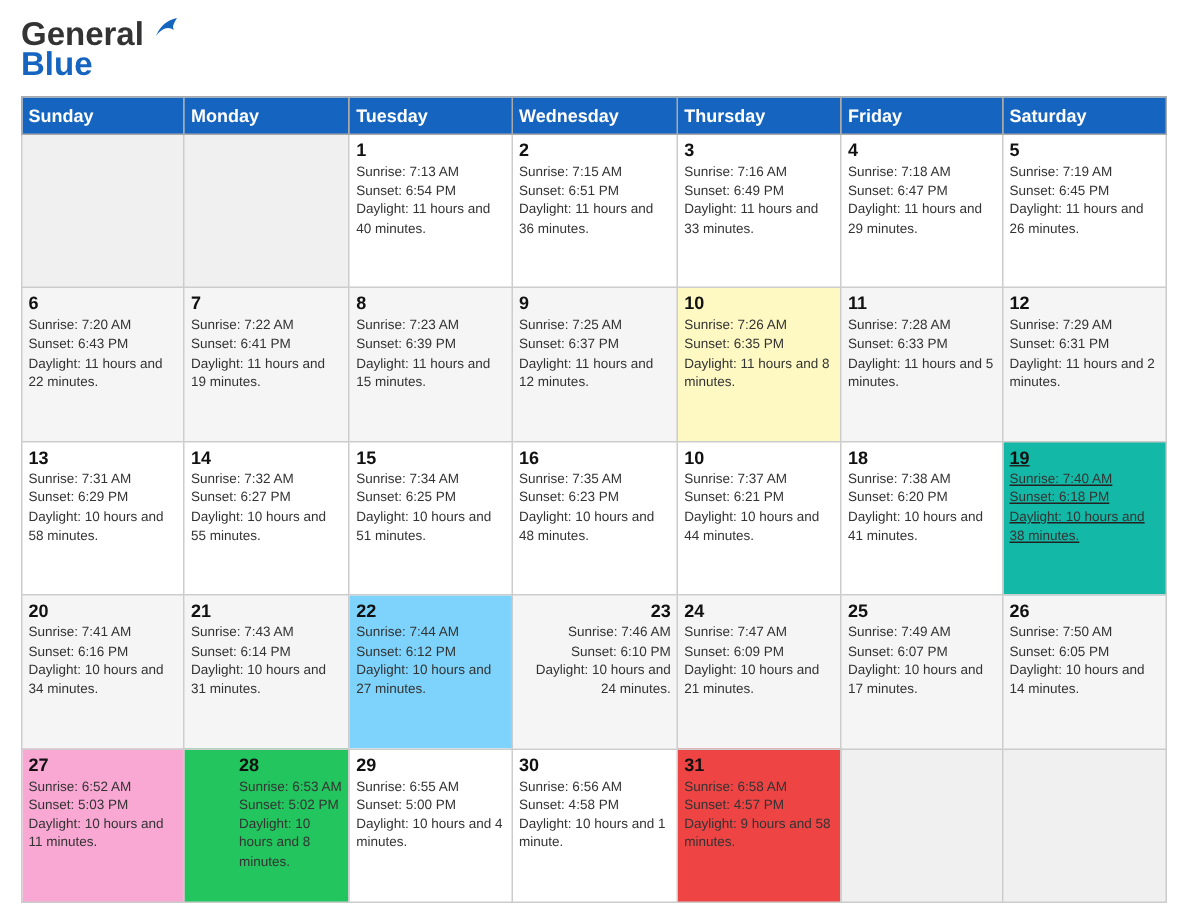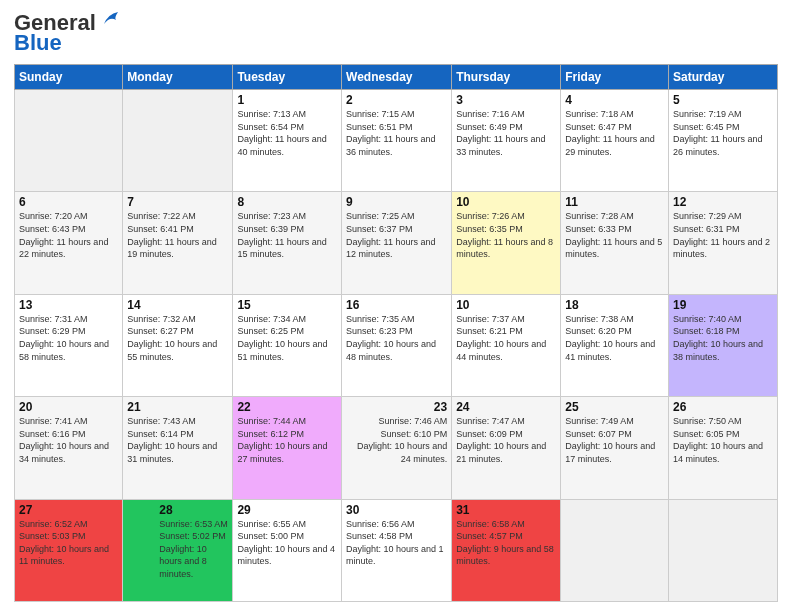--- a/index.html
+++ b/index.html
@@ -197,35 +197,35 @@
             <div class="day-info">Sunrise: 7:35 AM<br>Sunset: 6:23 PM<br>Daylight: 10 hours and 48 minutes.</div>
           </td>
           <td style="background: rgb(255, 255, 255);">
             <span class="day-number">10</span>
             <div class="day-info">Sunrise: 7:37 AM<br>Sunset: 6:21 PM<br>Daylight: 10 hours and 44 minutes.</div>
           </td>
           <td style="background: rgb(255, 255, 255);">
             <span class="day-number">18</span>
             <div class="day-info">Sunrise: 7:38 AM<br>Sunset: 6:20 PM<br>Daylight: 10 hours and 41 minutes.</div>
           </td>
-          <td style="background: #c4b5fd;">
+          <td style="background: #14b8a6; text-decoration: underline;">
             <span class="day-number">19</span>
             <div class="day-info">Sunrise: 7:40 AM<br>Sunset: 6:18 PM<br>Daylight: 10 hours and 38 minutes.</div>
           </td>
         </tr>
         <tr class="row-shade">
           <td style="background: rgb(245, 245, 245);">
             <span class="day-number">20</span>
             <div class="day-info">Sunrise: 7:41 AM<br>Sunset: 6:16 PM<br>Daylight: 10 hours and 34 minutes.</div>
           </td>
           <td style="background: rgb(245, 245, 245);">
             <span class="day-number">21</span>
             <div class="day-info">Sunrise: 7:43 AM<br>Sunset: 6:14 PM<br>Daylight: 10 hours and 31 minutes.</div>
           </td>
-          <td style="background: #f0abfc;">
+          <td style="background: #7dd3fc;">
             <span class="day-number">22</span>
             <div class="day-info">Sunrise: 7:44 AM<br>Sunset: 6:12 PM<br>Daylight: 10 hours and 27 minutes.</div>
           </td>
           <td style="background: rgb(245, 245, 245); text-align: right;">
             <span class="day-number">23</span>
             <div class="day-info">Sunrise: 7:46 AM<br>Sunset: 6:10 PM<br>Daylight: 10 hours and 24 minutes.</div>
           </td>
           <td style="background: rgb(245, 245, 245);">
             <span class="day-number">24</span>
             <div class="day-info">Sunrise: 7:47 AM<br>Sunset: 6:09 PM<br>Daylight: 10 hours and 21 minutes.</div>
@@ -233,21 +233,21 @@
           <td style="background: rgb(245, 245, 245);">
             <span class="day-number">25</span>
             <div class="day-info">Sunrise: 7:49 AM<br>Sunset: 6:07 PM<br>Daylight: 10 hours and 17 minutes.</div>
           </td>
           <td style="background: rgb(245, 245, 245);">
             <span class="day-number">26</span>
             <div class="day-info">Sunrise: 7:50 AM<br>Sunset: 6:05 PM<br>Daylight: 10 hours and 14 minutes.</div>
           </td>
         </tr>
         <tr>
-          <td style="background: #ef4444;">
+          <td style="background: #f9a8d4;">
             <span class="day-number">27</span>
             <div class="day-info">Sunrise: 6:52 AM<br>Sunset: 5:03 PM<br>Daylight: 10 hours and 11 minutes.</div>
           </td>
           <td style="background: #22c55e; padding-left: 36px;">
             <span class="day-number">28</span>
             <div class="day-info">Sunrise: 6:53 AM<br>Sunset: 5:02 PM<br>Daylight: 10 hours and 8 minutes.</div>
           </td>
           <td style="background: rgb(255, 255, 255);">
             <span class="day-number">29</span>
             <div class="day-info">Sunrise: 6:55 AM<br>Sunset: 5:00 PM<br>Daylight: 10 hours and 4 minutes.</div>

